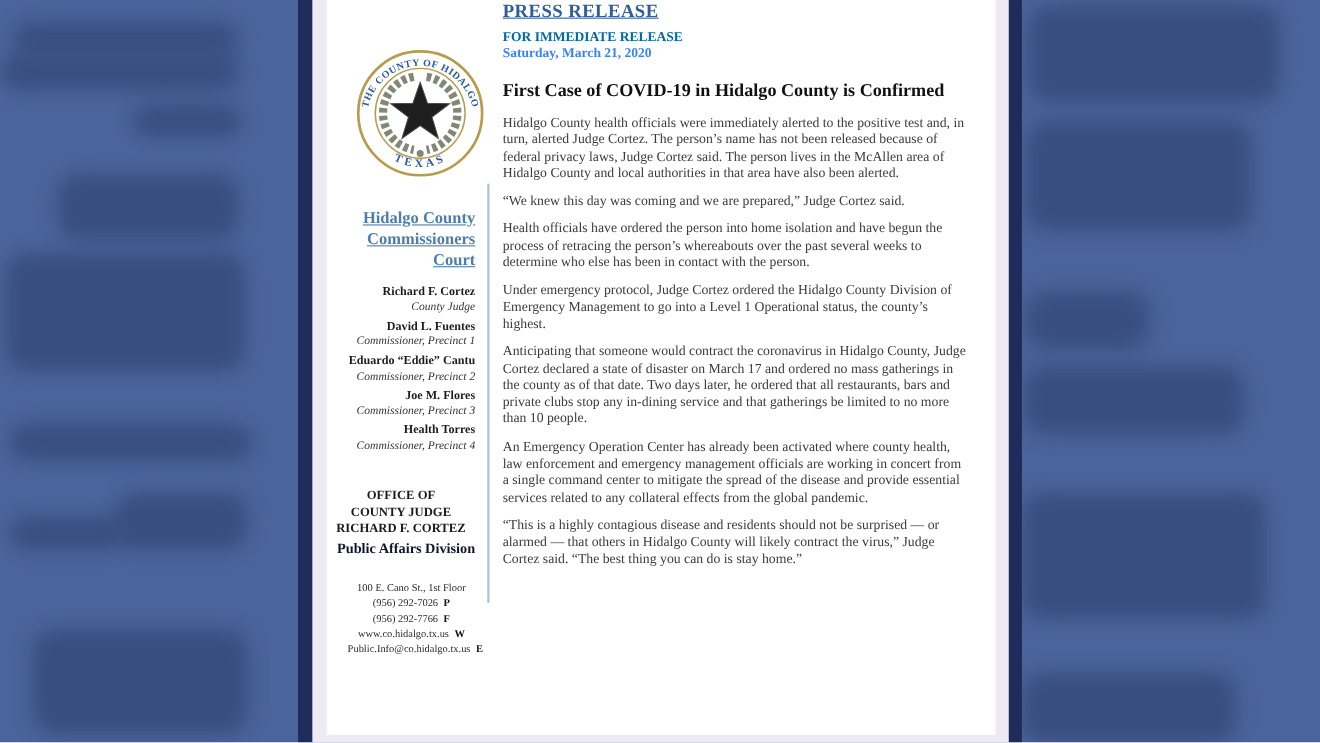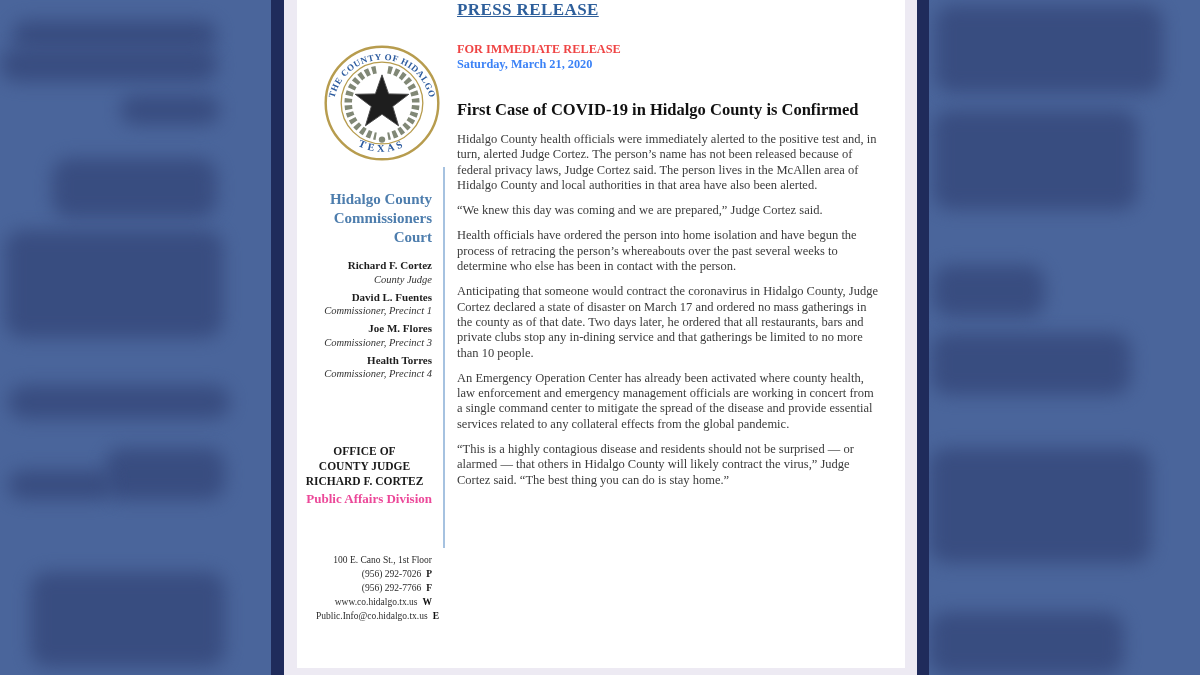--- a/index.html
+++ b/index.html
@@ -18,42 +18,42 @@
   .stripe.left { left:271px; width:13px; }
   .stripe.right { left:917px; width:12px; }
 
   .backing { position:absolute; left:284px; top:0; width:633px; height:675px; background:#edeaf3; }
   .page { position:absolute; left:297px; top:0; width:608px; height:668px; background:#ffffff; overflow:hidden; }
 
   
   .sidebar { position:absolute; left:0; top:0; width:135px; height:100%; }
   .seal-wrap { position:absolute; left:24px; top:42px; width:122px; height:122px; }
   .sidebar-title { position:absolute; top:190px; right:0; width:122px; text-align:right;
-                   color:#4d7dad; font-weight:bold; font-size:15px; line-height:19px; }
+                   color:#4d7dad; font-weight:bold; font-size:15px; line-height:19px;text-decoration:underline; }
   .officials { position:absolute; top:259px; right:0; width:135px; text-align:right; }
   .official { margin-bottom:5px; }
   .official .name { font-weight:bold; font-size:11px; line-height:13.5px; color:#1d1d1d; }
   .official .role { font-style:italic; font-size:10.5px; line-height:13px; color:#333; }
   .office-block { position:absolute; top:444px; right:0; width:135px; text-align:center;
                   font-weight:bold; font-size:11.5px; line-height:15px; color:#1a1a1a; }
   .division { position:absolute; top:491px; right:0; width:135px; text-align:right;
-              font-weight:bold; font-size:13px; color:#ec4899;margin-left:24px; }
-  .contact { position:absolute; top:553px; right:0; width:160px; text-align:right;
+              font-weight:bold; font-size:13px; color:#0f172a;margin-left:24px; }
+  .contact { position:absolute; top:528px; right:0; width:160px; text-align:center;
              font-size:9.5px; line-height:14px; color:#2b2b2b;padding-left:44px; }
   .contact .tag { font-weight:bold; margin-left:5px; color:#111; }
 
   .divider { position:absolute; left:146px; top:167px; width:2px; height:381px; background:#a6c2e0; }
 
   
   .main { position:absolute; left:160px; top:0; width:424px; }
   .kicker { display:inline-block; font-size:17px; font-weight:bold; color:#2e5f9b;
             letter-spacing:.4px; text-decoration:underline; }
-  .release-line { margin-top:22px; font-size:12.3px; font-weight:bold; color:#ef4444; }
+  .release-line { margin-top:6px; font-size:12.3px; font-weight:bold; color:#0369a1; }
   .date-line { font-size:12.3px; color:#3b82f6;font-weight:bold; }
-  .headline { margin-top:28px; margin-bottom:12px; font-size:16.5px; font-weight:bold; color:#111; }
+  .headline { margin-top:16px; margin-bottom:12px; font-size:16.5px; font-weight:bold; color:#111; }
   .body-copy p { font-size:12.5px; line-height:15.3px; color:#3b3b3b; margin-bottom:10px; }
   .body-copy .lead { font-weight:bold; color:#1a1a1a; }
 </style>
 </head>
 <body>
 
 <div class="stage">
 
   <div class="blob-layer left">
     <div class="blob" style="left:12px;top:20px;width:205px;height:30px;"></div>
@@ -109,20 +109,24 @@
       <div class="officials">
         <div class="official">
           <div class="name">Richard F. Cortez</div>
           <div class="role">County Judge</div>
         </div>
         <div class="official">
           <div class="name">David L. Fuentes</div>
           <div class="role">Commissioner, Precinct 1</div>
         </div>
         <div class="official">
+          <div class="name">Eduardo “Eddie” Cantu</div>
+          <div class="role">Commissioner, Precinct 2</div>
+        </div>
+        <div class="official">
           <div class="name">Joe M. Flores</div>
           <div class="role">Commissioner, Precinct 3</div>
         </div>
         <div class="official">
           <div class="name">Health Torres</div>
           <div class="role">Commissioner, Precinct 4</div>
         </div>
       </div>
 
       <div class="office-block">
@@ -147,20 +151,21 @@
     <div class="main">
       <div class="kicker">PRESS RELEASE</div>
       <div class="release-line">FOR IMMEDIATE RELEASE</div>
       <div class="date-line">Saturday, March 21, 2020</div>
       <div class="headline">First Case of COVID-19 in Hidalgo County is Confirmed</div>
 
       <div class="body-copy">
         <p>Hidalgo County health officials were immediately alerted to the positive test and, in turn, alerted Judge Cortez. The person’s name has not been released because of federal privacy laws, Judge Cortez said. The person lives in the McAllen area of Hidalgo County and local authorities in that area have also been alerted.</p>
         <p>“We knew this day was coming and we are prepared,” Judge Cortez said.</p>
         <p>Health officials have ordered the person into home isolation and have begun the process of retracing the person’s whereabouts over the past several weeks to determine who else has been in contact with the person.</p>
+        <p>Under emergency protocol, Judge Cortez ordered the Hidalgo County Division of Emergency Management to go into a Level 1 Operational status, the county’s highest.</p>
         <p>Anticipating that someone would contract the coronavirus in Hidalgo County, Judge Cortez declared a state of disaster on March 17 and ordered no mass gatherings in the county as of that date. Two days later, he ordered that all restaurants, bars and private clubs stop any in-dining service and that gatherings be limited to no more than 10 people.</p>
         <p>An Emergency Operation Center has already been activated where county health, law enforcement and emergency management officials are working in concert from a single command center to mitigate the spread of the disease and provide essential services related to any collateral effects from the global pandemic.</p>
         <p>“This is a highly contagious disease and residents should not be surprised — or alarmed — that others in Hidalgo County will likely contract the virus,” Judge Cortez said. “The best thing you can do is stay home.”</p>
       </div>
 
       
     </div>
 
   </div>
 </div>

